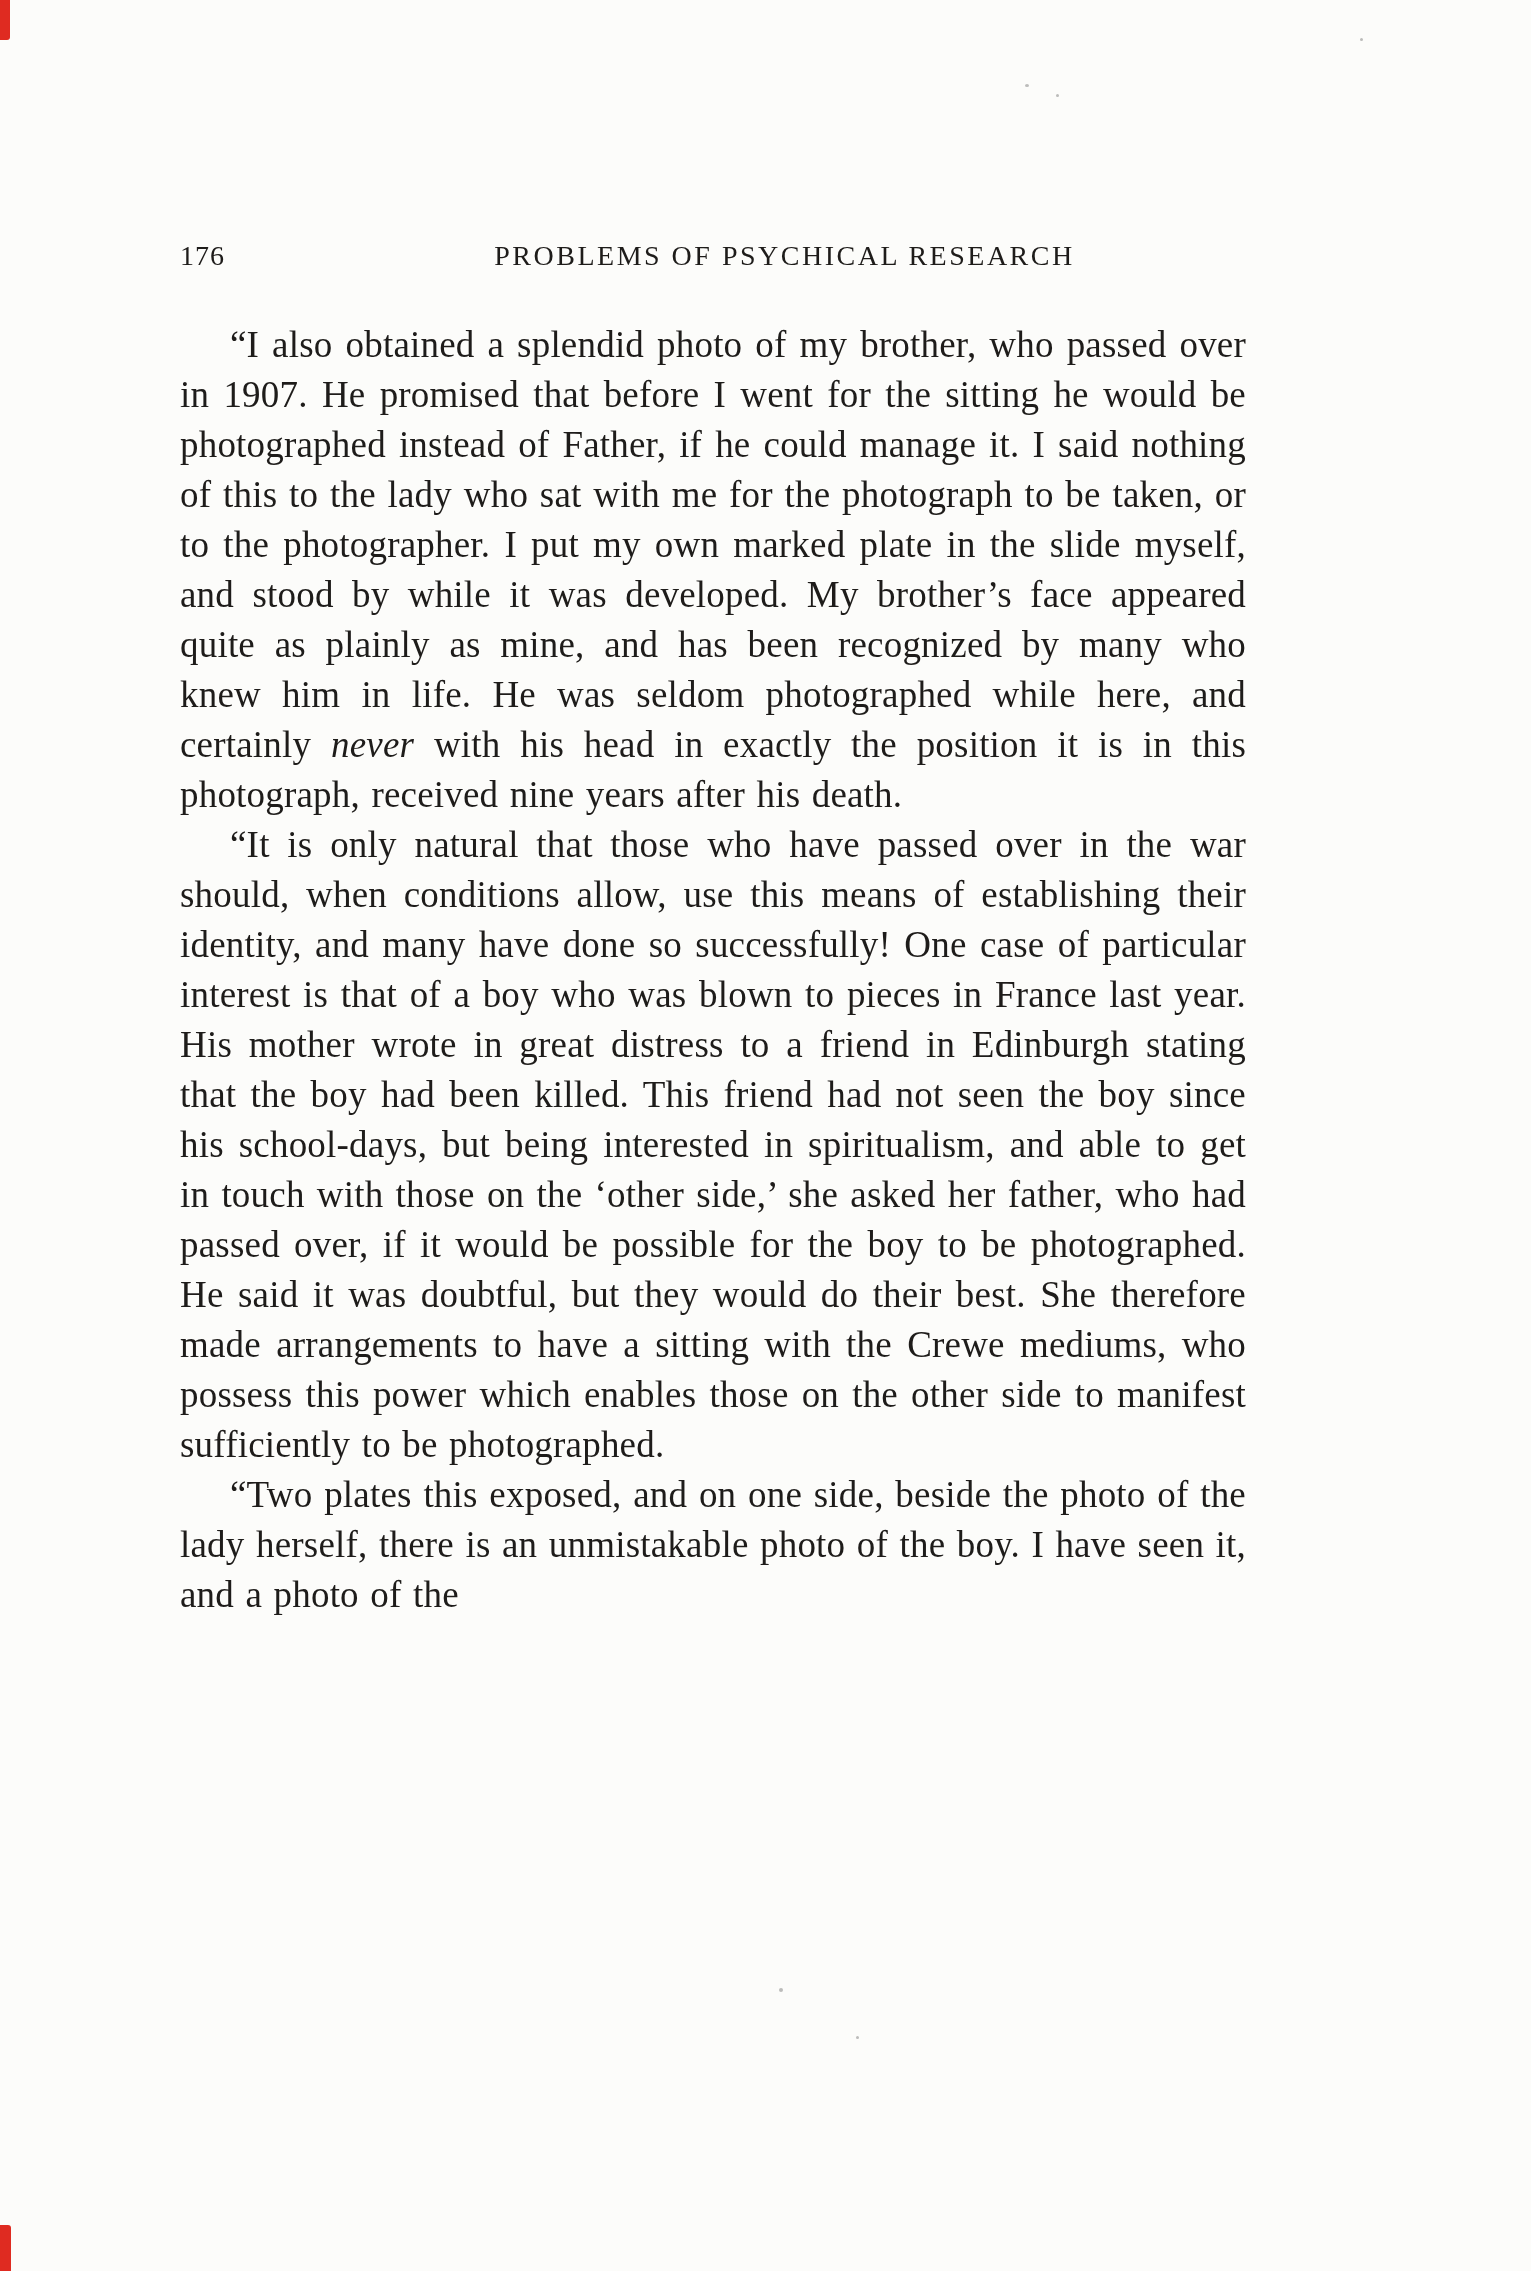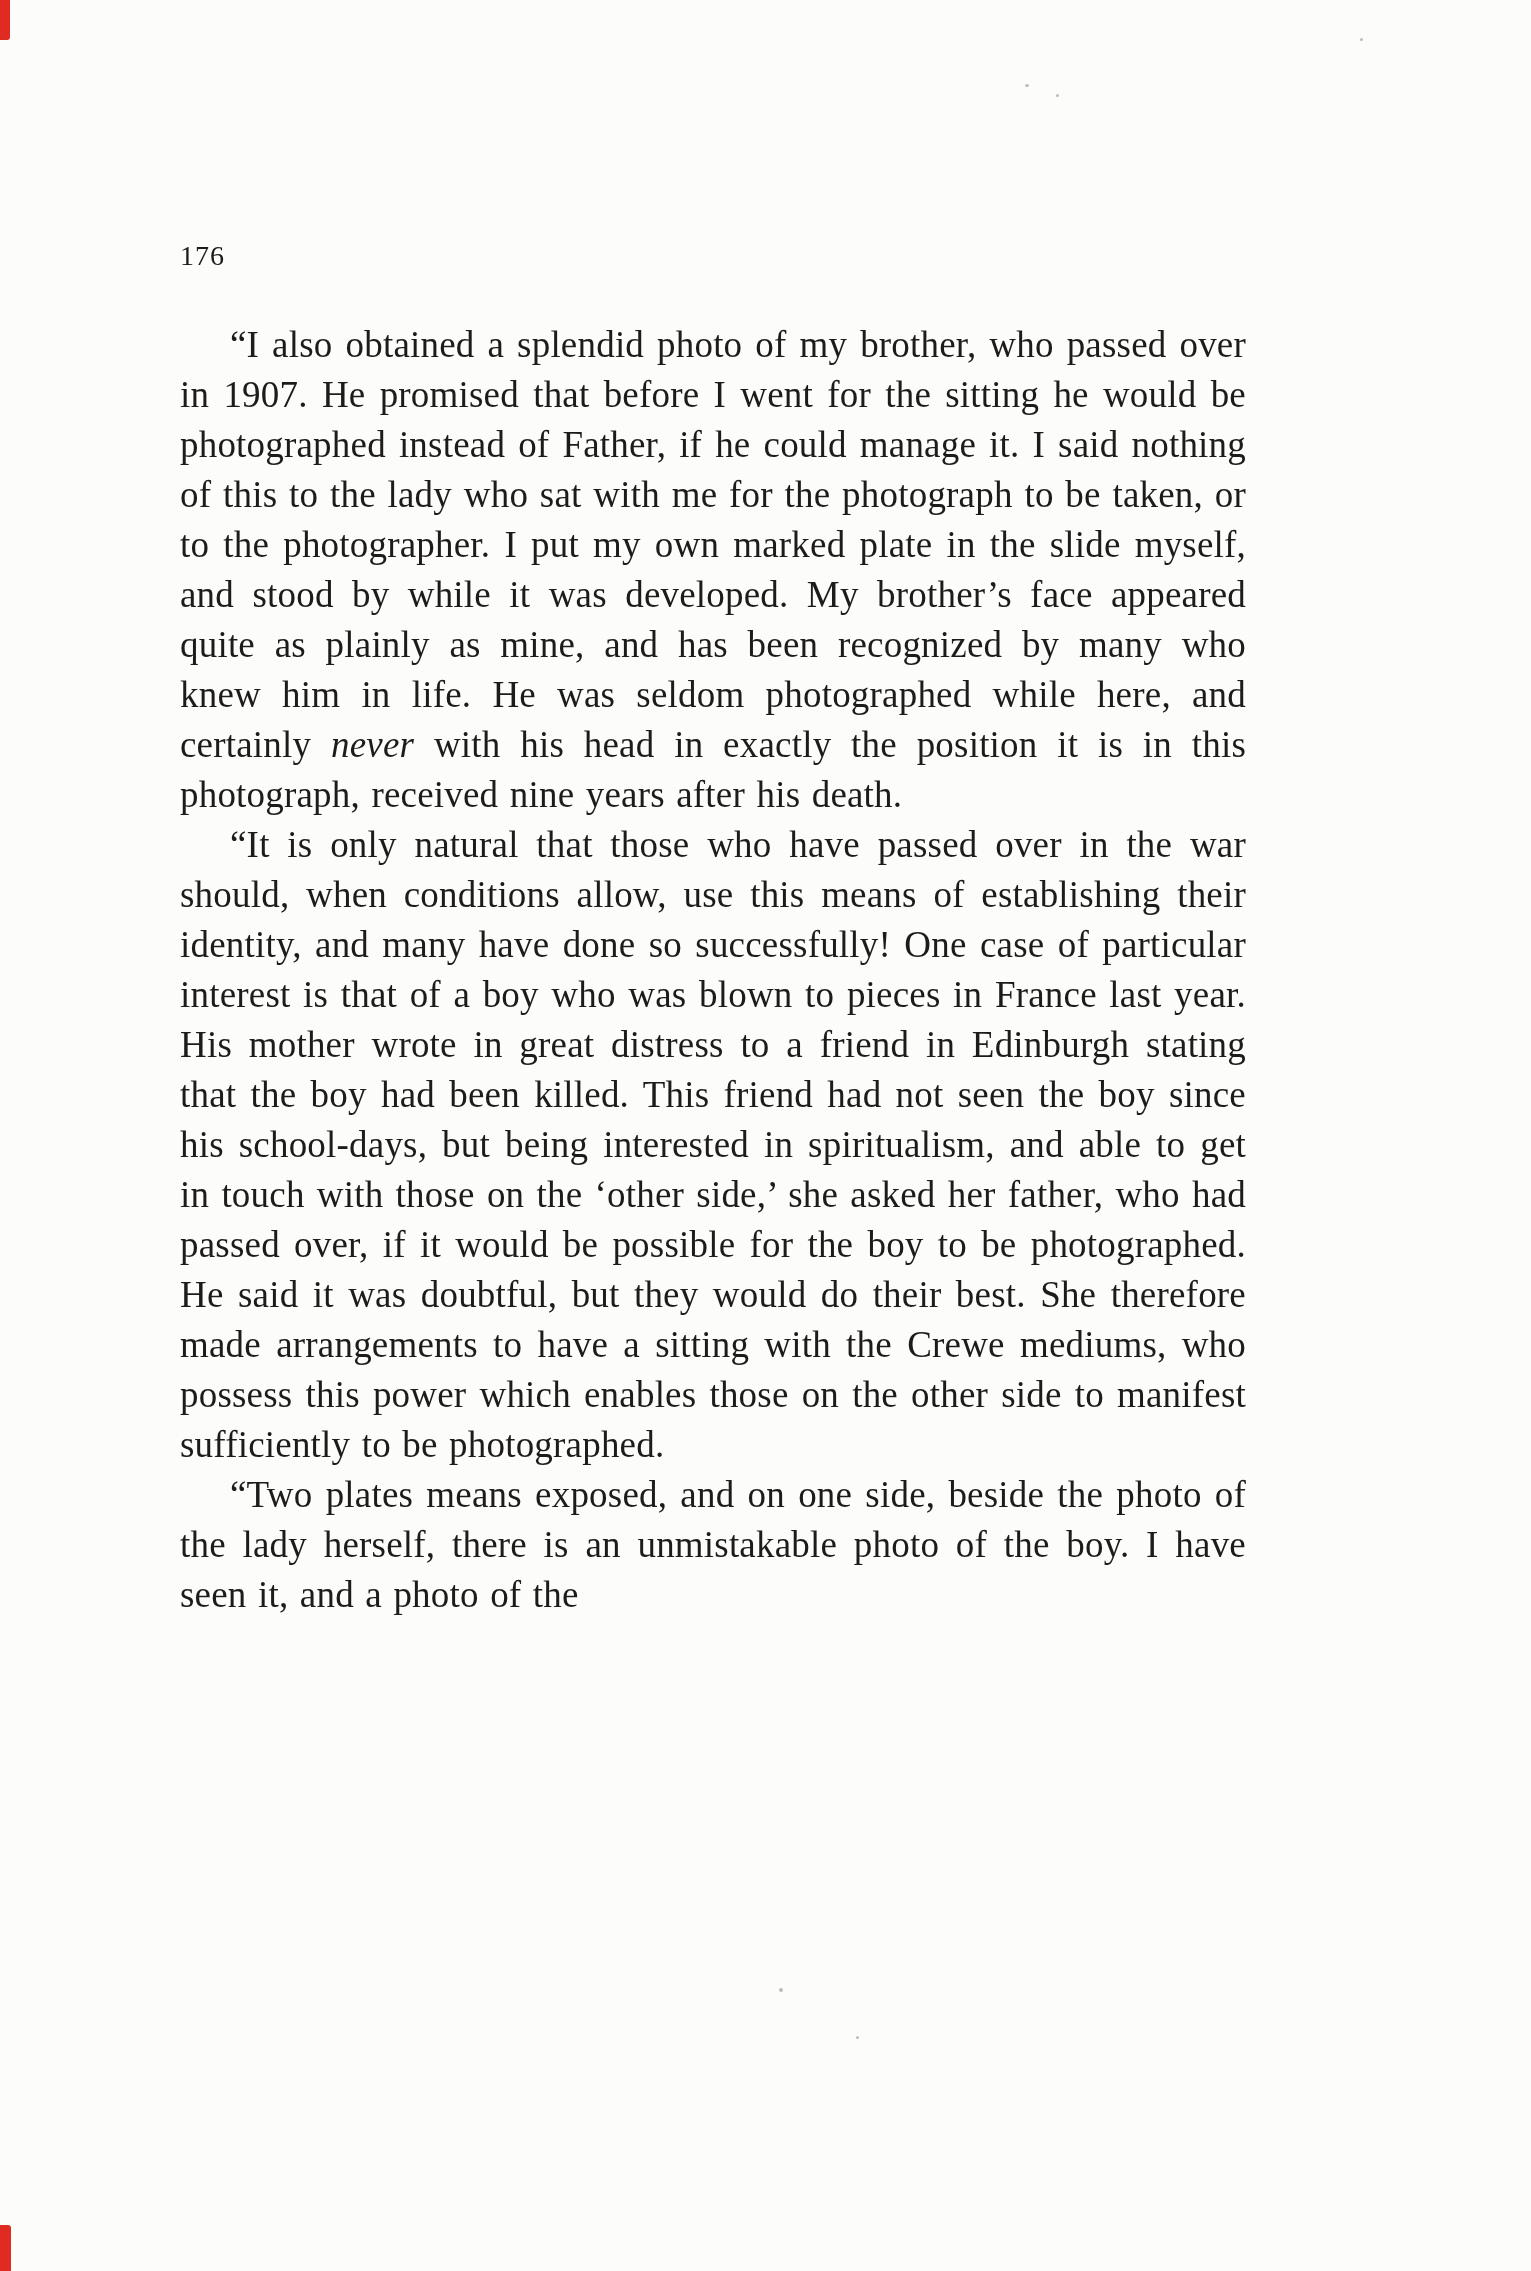--- a/index.html
+++ b/index.html
@@ -78,21 +78,22 @@
   <div class="artifact red-top"></div>
   <div class="artifact red-bottom"></div>
   <div class="speck s1"></div>
   <div class="speck s2"></div>
   <div class="speck s3"></div>
   <div class="speck s4"></div>
   <div class="speck s5"></div>
 
   <header class="running-head">
     <span class="page-num">176</span>
+    <span class="head-title">PROBLEMS OF PSYCHICAL RESEARCH</span>
   </header>
 
   <main class="text-block">
     <p class="para"><span>“I also obtained a splendid photo of my brother, who passed over in 1907. He promised that before I went for the sitting he would be photographed instead of Father, if he could manage it. I said nothing of this to the lady who sat with me for the photograph to be taken, or to the photographer. I put my own marked plate in the slide myself, and stood by while it was developed. My brother’s face appeared quite as plainly as mine, and has been recognized by many who knew him in life. He was seldom photographed while here, and certainly </span><em>never</em><span> with his head in exactly the position it is in this photograph, received nine years after his death.</span></p>
     <p class="para">“It is only natural that those who have passed over in the war should, when conditions allow, use this means of establishing their identity, and many have done so successfully! One case of particular interest is that of a boy who was blown to pieces in France last year. His mother wrote in great distress to a friend in Edinburgh stating that the boy had been killed. This friend had not seen the boy since his school-days, but being interested in spiritualism, and able to get in touch with those on the ‘other side,’ she asked her father, who had passed over, if it would be possible for the boy to be photographed. He said it was doubtful, but they would do their best. She therefore made arrangements to have a sitting with the Crewe mediums, who possess this power which enables those on the other side to manifest sufficiently to be photographed.</p>
-    <p class="para">“Two plates means exposed, and on one side, beside the photo of the lady herself, there is an unmistakable photo of the boy. I have seen it, and a photo of the</p>
+    <p class="para">“Two plates this exposed, and on one side, beside the photo of the lady herself, there is an unmistakable photo of the boy. I have seen it, and a photo of the</p>
   </main>
 
 </div>
 
 </body></html>

